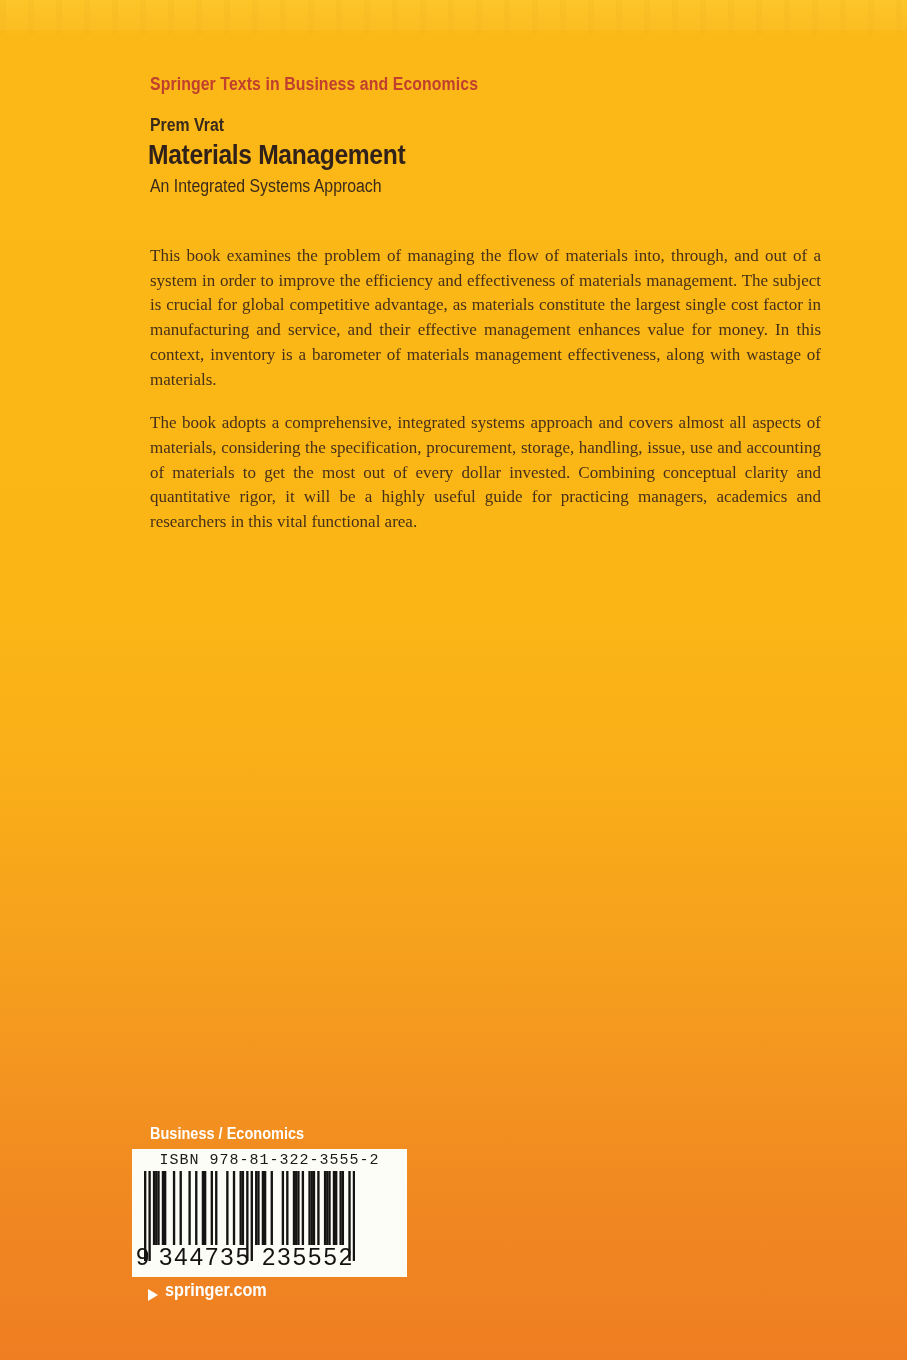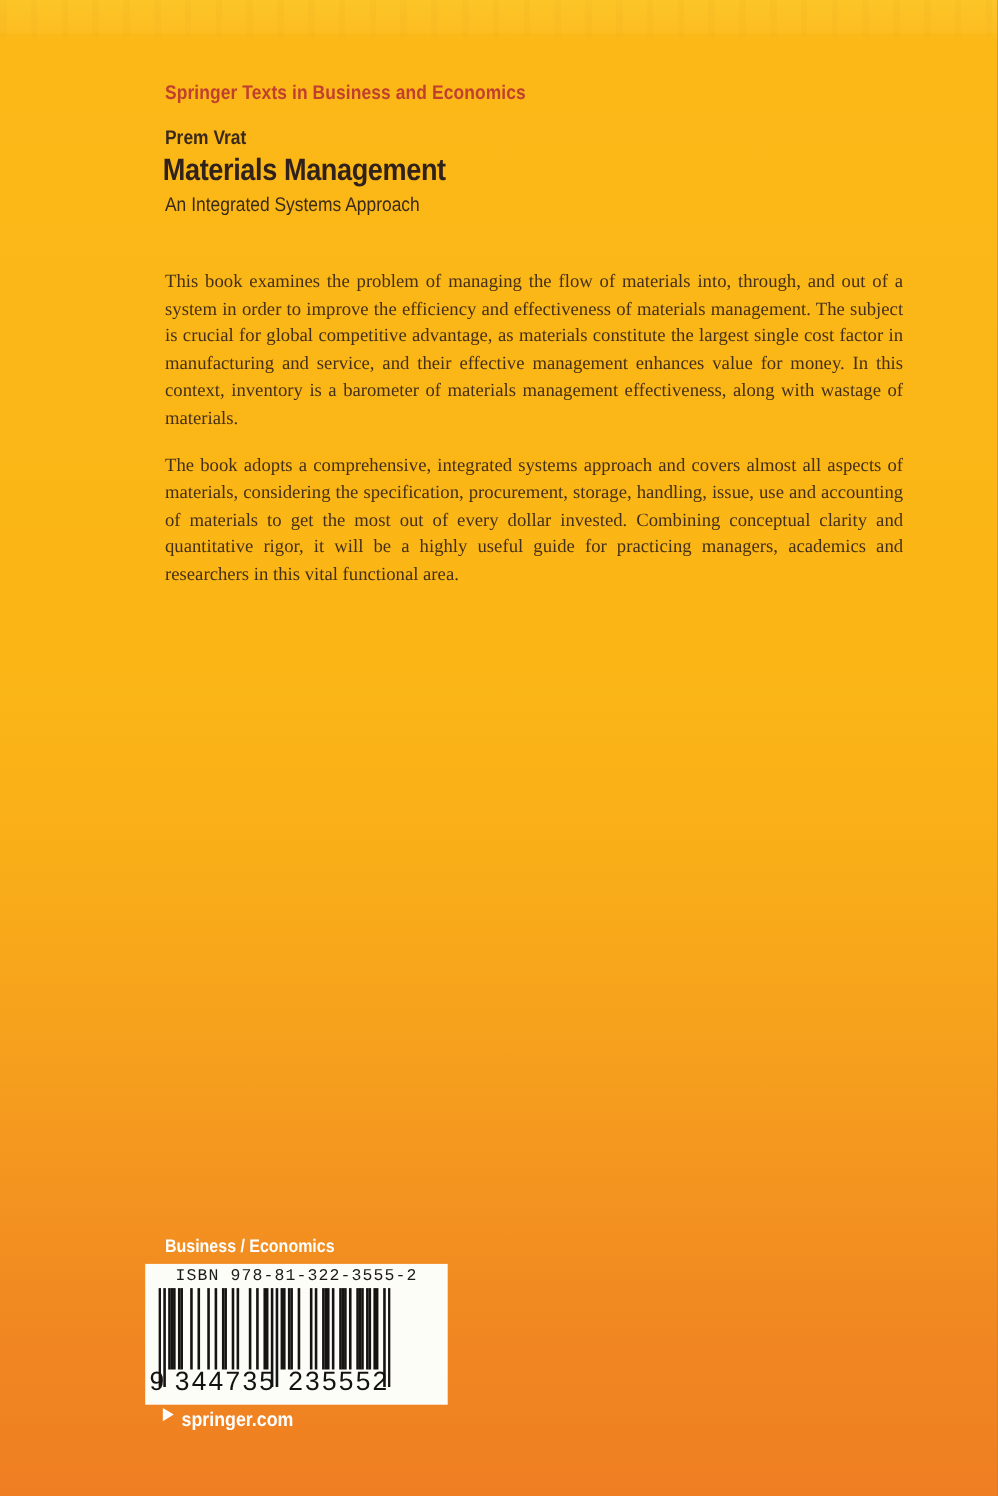--- a/index.html
+++ b/index.html
@@ -97,21 +97,21 @@
     position: absolute; left: 0; top: 94px; width: 235px; height: 30px;
     font-family: "Liberation Sans", sans-serif;
     font-size: 24px; color: #141210;
   }
   .bc-digit-9   { position: absolute; left: 4px;  top: 0; }
   .bc-group-left  { position: absolute; left: 26px;  top: 0; width: 94px; text-align: center; letter-spacing: 2px; }
   .bc-group-right { position: absolute; left: 130px; top: 0; width: 94px; text-align: left; letter-spacing: 2px; }
 
   .springer-logo {
     left: 148px; top: 1280px;
-    display: flex; align-items: flex-start; gap: 7px;
+    display: flex; align-items: flex-end; gap: 7px;
     color: #ffffff;
   }
   .springer-arrow {
     width: 0; height: 0;
     border-left: 10px solid #ffffff;
     border-top: 6px solid transparent;
     border-bottom: 6px solid transparent;
   }
   .springer-text {
     font-size: 18px; font-weight: bold;

